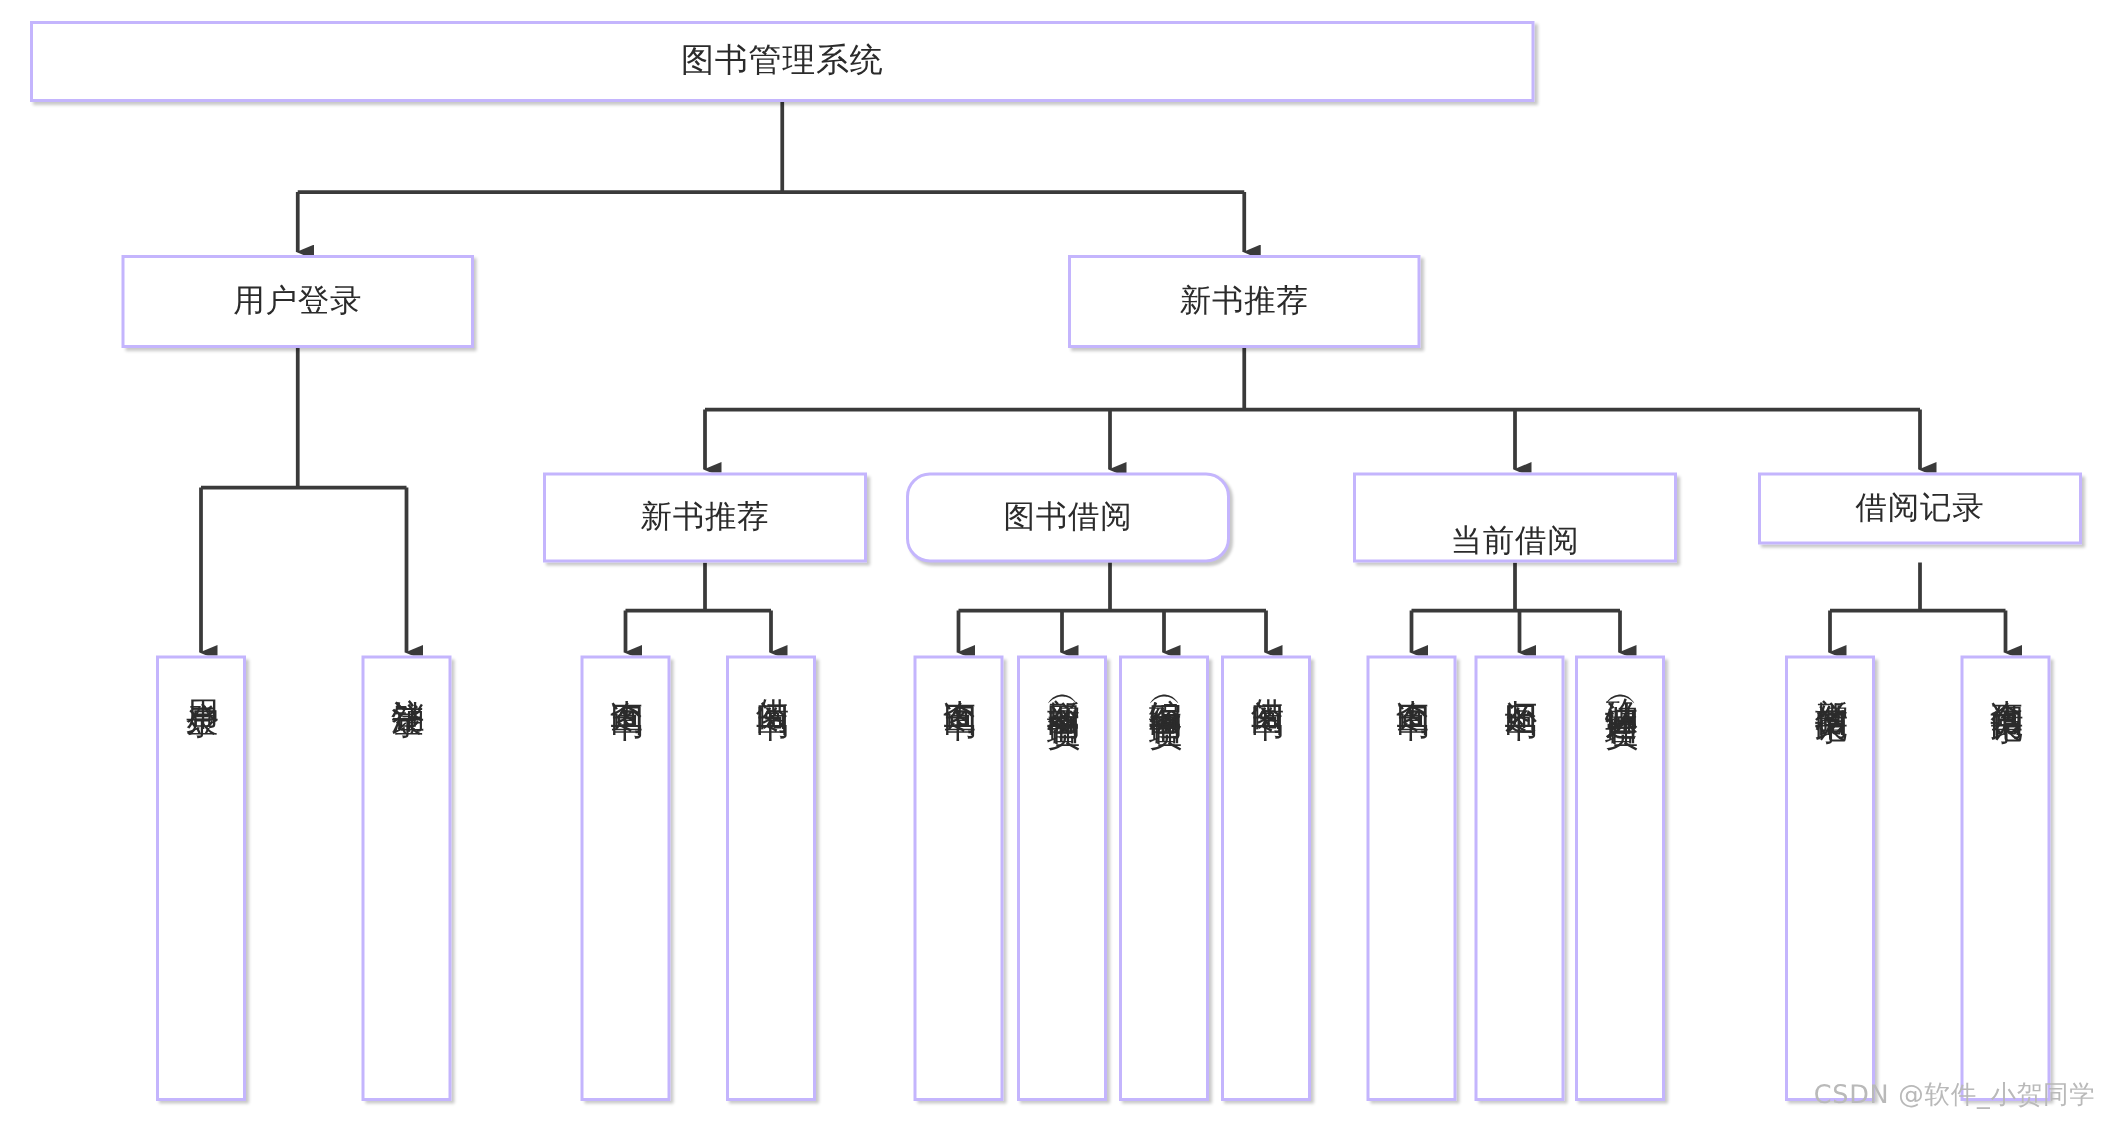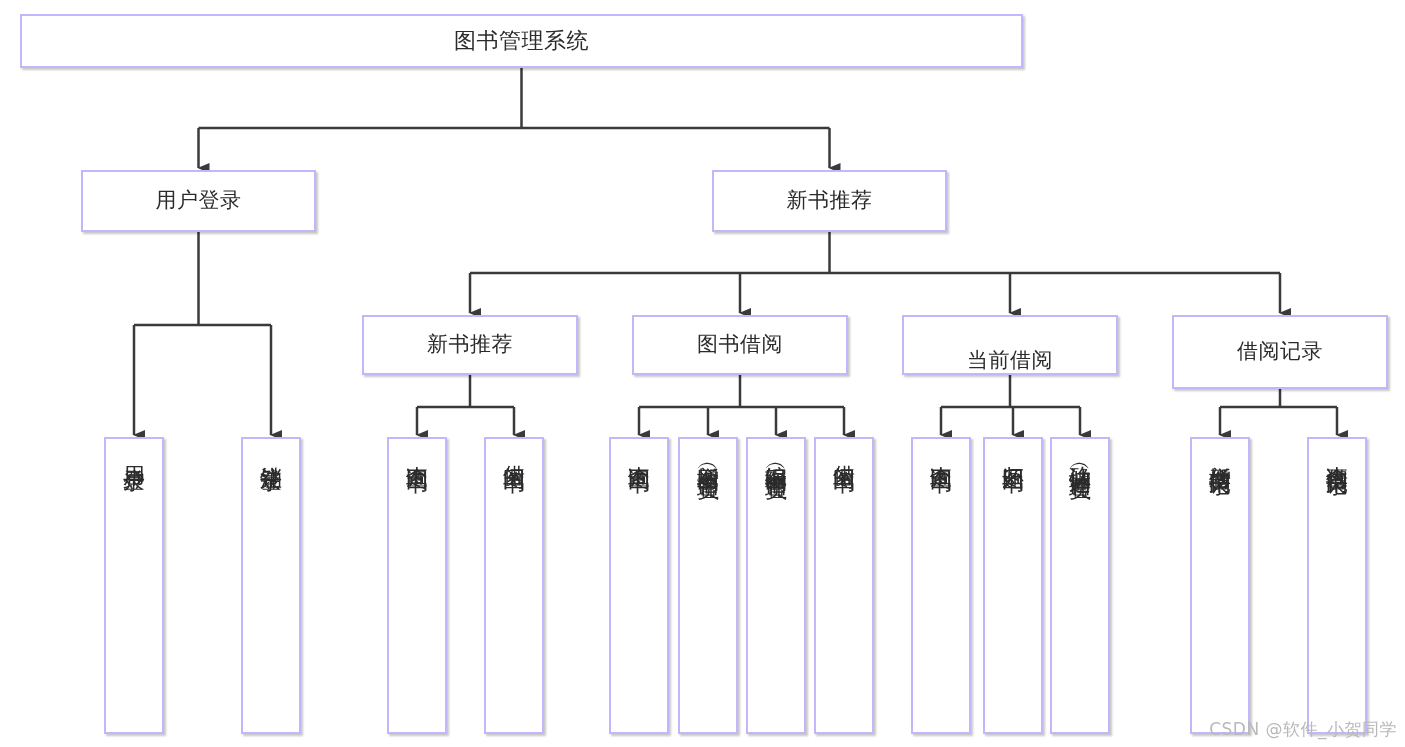--- a/index.html
+++ b/index.html
@@ -120,27 +120,27 @@
       </div>
       <div class="node h" style="left: 81px; top: 170px; width: 235px; height: 62px;">
         <span class="label">用户登录</span>
       </div>
       <div class="node h" style="left: 712px; top: 170px; width: 235px; height: 62px;">
         <span class="label">新书推荐</span>
       </div>
       <div class="node h" style="left: 362px; top: 315px; width: 216px; height: 60px;">
         <span class="label">新书推荐</span>
       </div>
-      <div class="node h" style="left: 632px; top: 315px; width: 216px; height: 60px;">
+      <div class="node h" style="left: 604px; top: 315px; width: 216px; height: 60px; border-radius: 16px;">
         <span class="label">图书借阅</span>
       </div>
       <div class="node h" style="left: 902px; top: 315px; width: 216px; height: 60px; align-items: flex-end;">
         <span class="label">当前借阅</span>
       </div>
-      <div class="node h" style="left: 1172px; top: 315px; width: 216px; height: 74px;">
+      <div class="node h" style="left: 1172px; top: 315px; width: 216px; height: 48px;">
         <span class="label">借阅记录</span>
       </div>
       <div class="node v" style="left: 104px; top: 437px; width: 60px; height: 297px;">
         <span class="label">用户登录</span>
       </div>
       <div class="node v" style="left: 241px; top: 437px; width: 60px; height: 297px;">
         <span class="label">注销登录</span>
       </div>
       <div class="node v" style="left: 387px; top: 437px; width: 60px; height: 297px;">
         <span class="label">查询图书</span>

